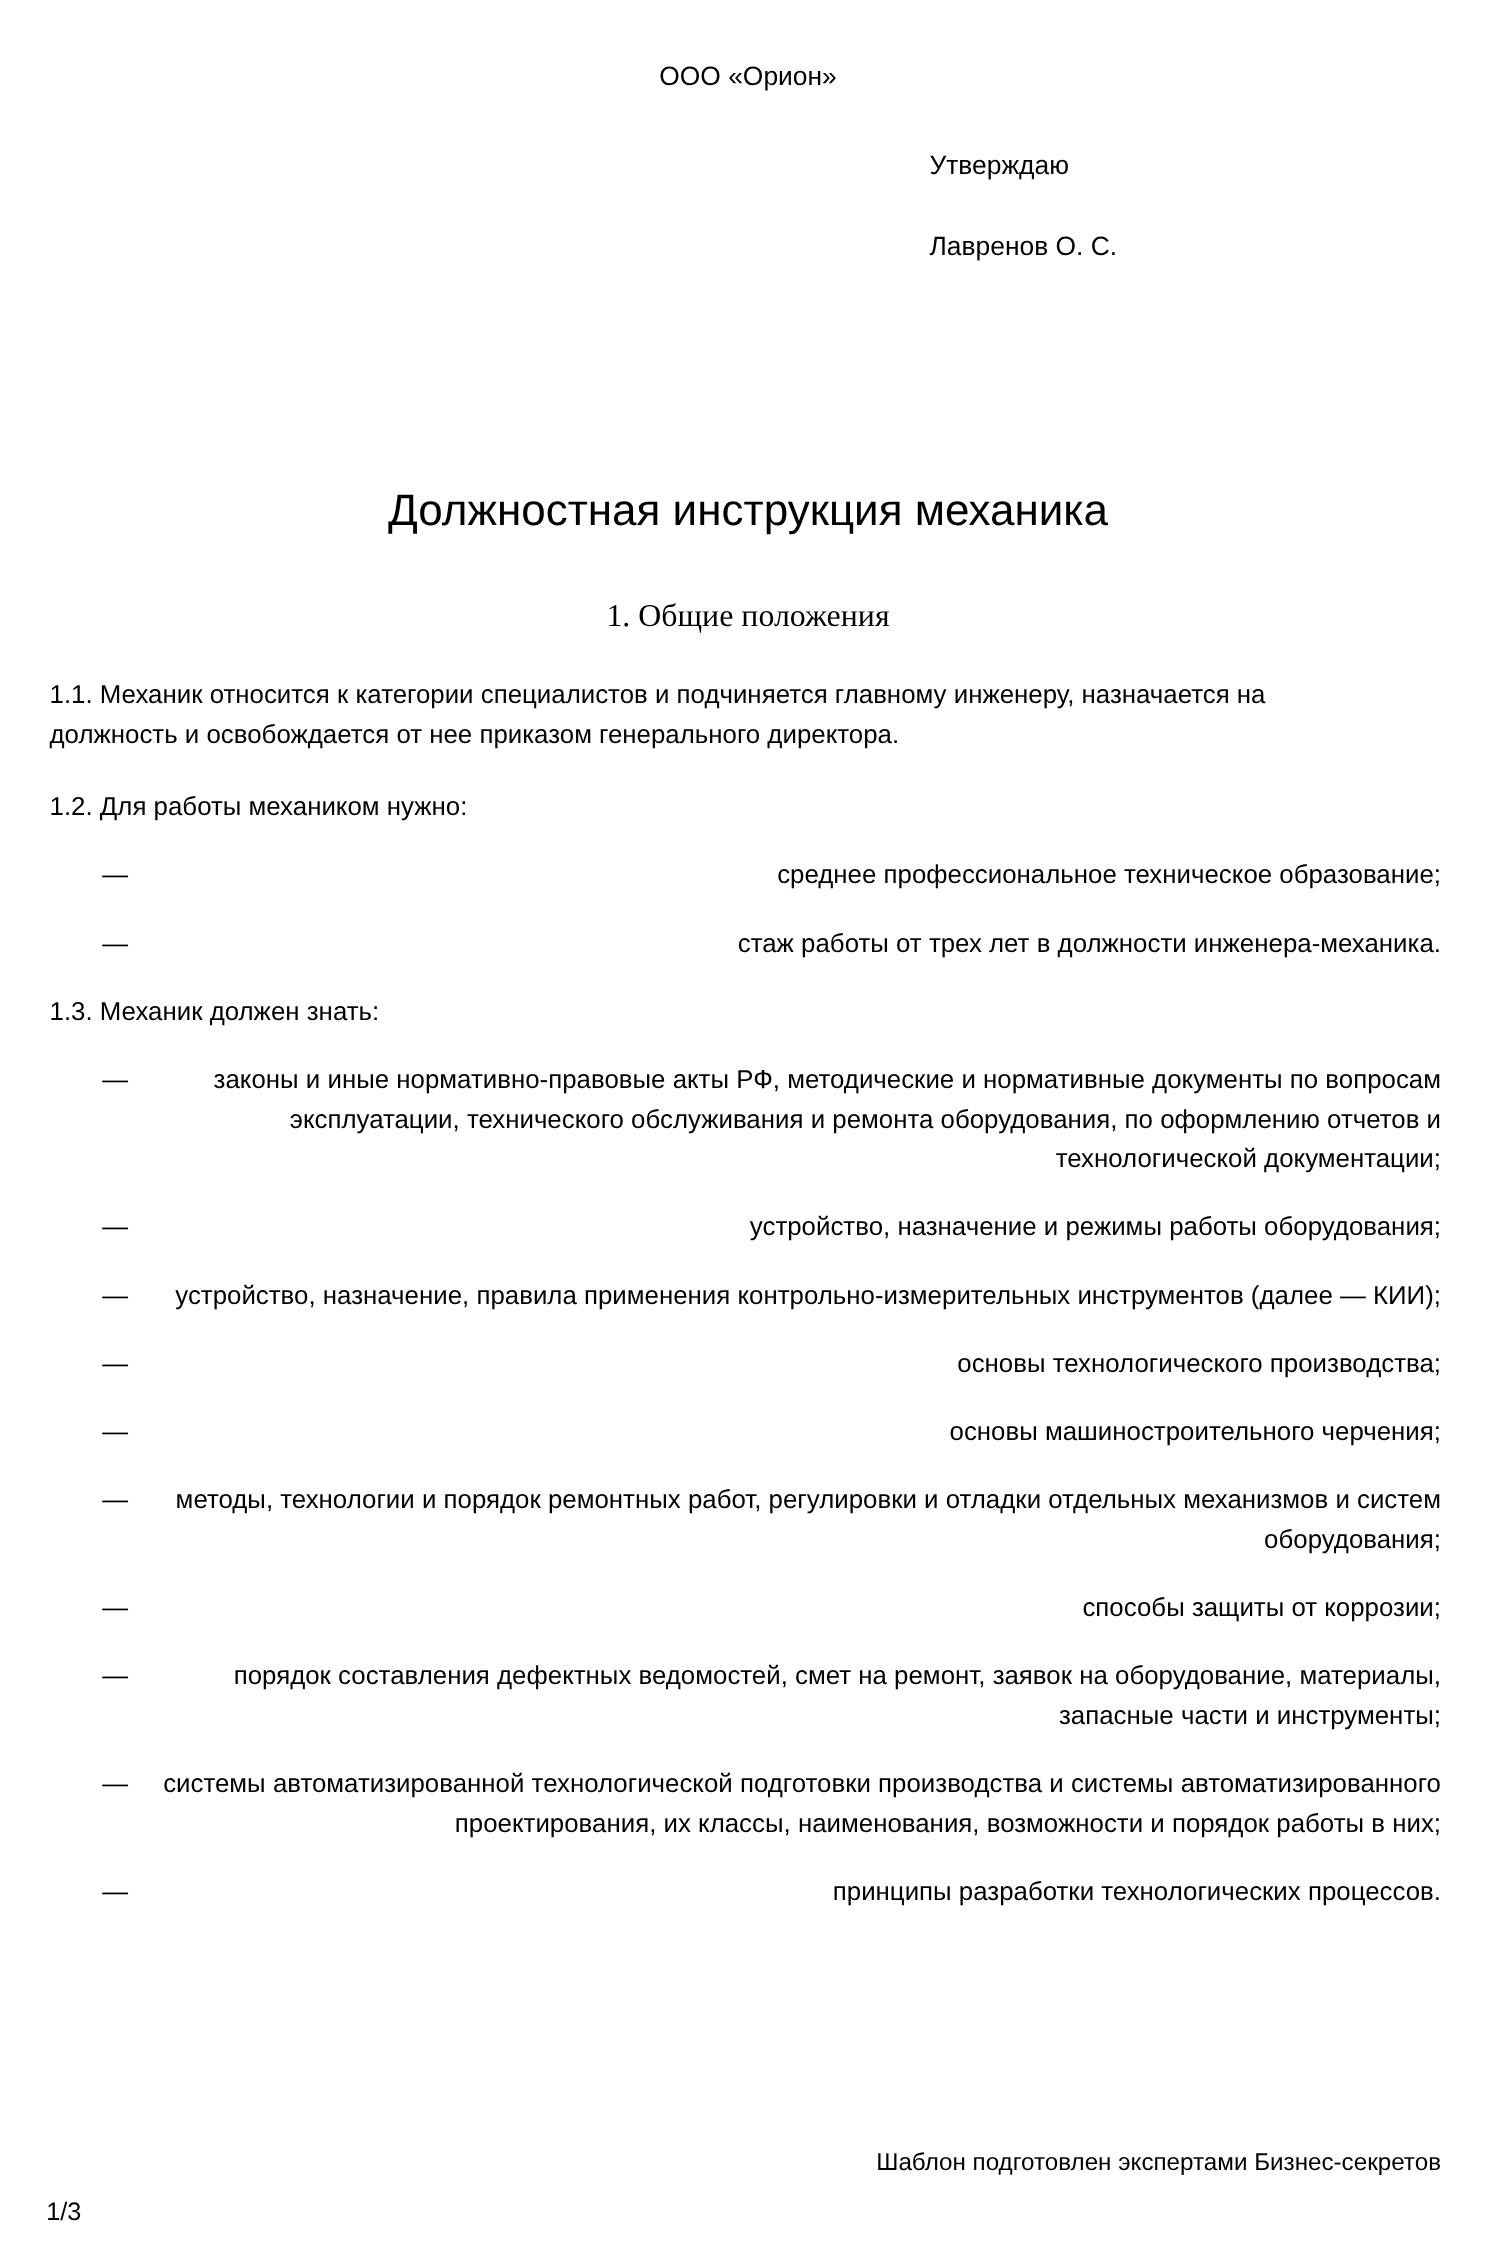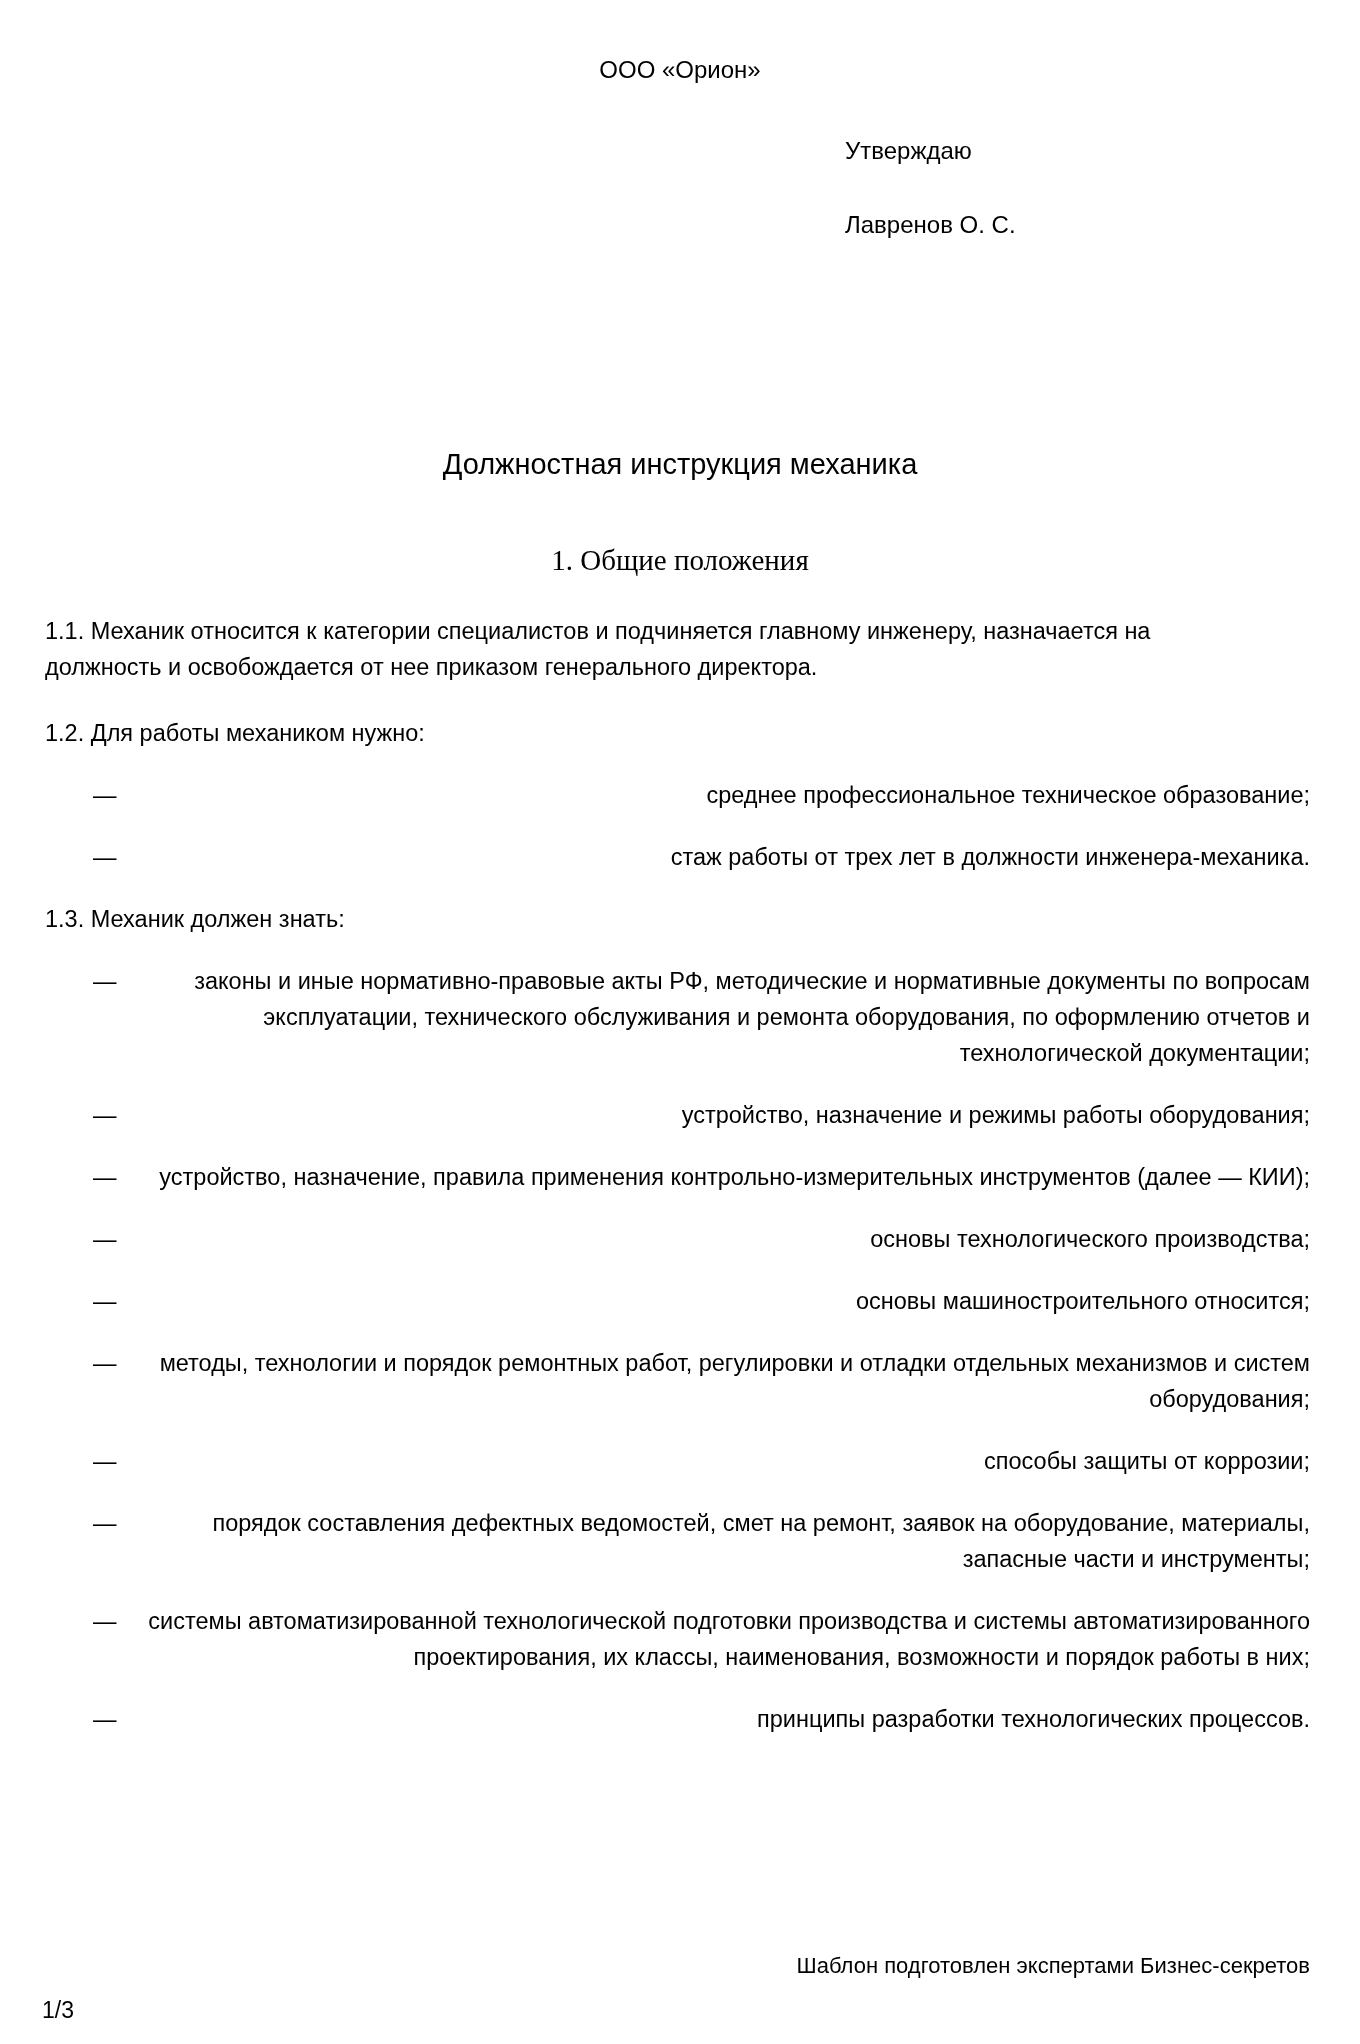--- a/index.html
+++ b/index.html
@@ -71,21 +71,21 @@
     white-space: nowrap;
   }
 
   
   .doc-title {
     position: absolute;
     top: 440px;
     left: 0;
     width: 1360px;
     text-align: center;
-    font-size: 29px;
+    font-size: 40px;
     font-weight: normal;
     line-height: 48px;
     margin: 0;
   }
   .section-title {
     position: absolute;
     top: 541px;
     left: 0;
     width: 1360px;
     text-align: center;
@@ -192,21 +192,21 @@
     <p class="bullet">
       <span class="dash">—</span>
       <span class="btext">устройство, назначение, правила применения контрольно-измерительных инструментов (далее — КИИ);</span>
     </p>
     <p class="bullet">
       <span class="dash">—</span>
       <span class="btext">основы технологического производства;</span>
     </p>
     <p class="bullet">
       <span class="dash">—</span>
-      <span class="btext">основы машиностроительного относится;</span>
+      <span class="btext">основы машиностроительного черчения;</span>
     </p>
     <p class="bullet">
       <span class="dash">—</span>
       <span class="btext">методы, технологии и порядок ремонтных работ, регулировки и отладки отдельных механизмов и систем оборудования;</span>
     </p>
     <p class="bullet">
       <span class="dash">—</span>
       <span class="btext">способы защиты от коррозии;</span>
     </p>
     <p class="bullet">

